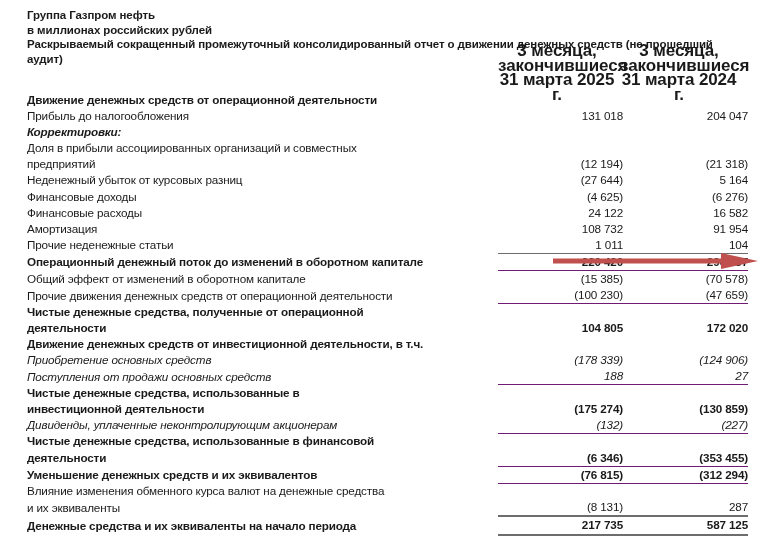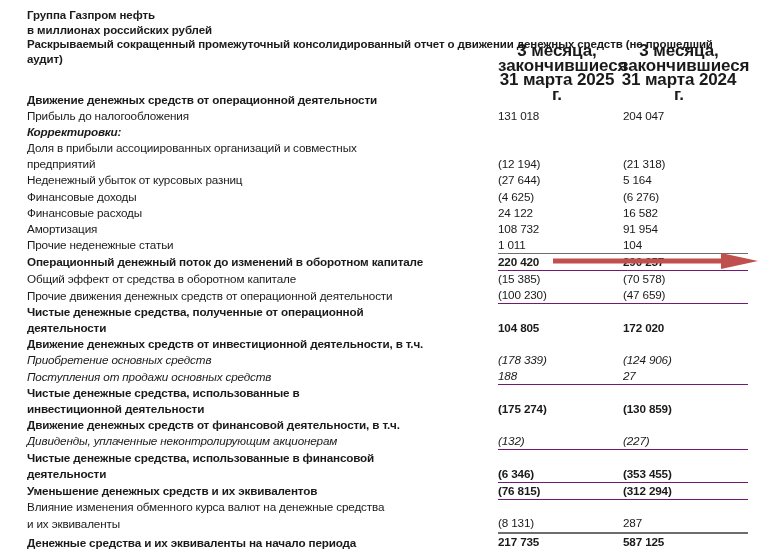--- a/index.html
+++ b/index.html
@@ -70,20 +70,21 @@
     font-size: 11.7px;
     line-height: 16.1px;
     letter-spacing: -0.15px;
     white-space: nowrap;
   }
   col.label { width: 471px; }
   col.num   { width: 125px; }
 
   td.label { text-align: left; padding-right: 4px; }
   td.num {
+    text-align: right;
     padding-right: 10px;
     font-variant-numeric: tabular-nums;
   }
 
   
   .bold   { font-weight: bold; }
   .ital   { font-style: italic; }
   .bital  { font-style: italic; font-weight: bold; }
 
   
@@ -198,21 +199,21 @@
         <td class="num">104</td>
       </tr>
 
       <tr class="rule-top rule-bot">
         <td class="label bold ind0">Операционный денежный поток до изменений в оборотном капитале</td>
         <td class="num bold">220 420</td>
         <td class="num bold">290 257</td>
       </tr>
 
       <tr>
-        <td class="label ind1">Общий эффект от средства в оборотном капитале</td>
+        <td class="label ind1">Общий эффект от изменений в оборотном капитале</td>
         <td class="num">(15 385)</td>
         <td class="num">(70 578)</td>
       </tr>
 
       <tr class="rule-bot">
         <td class="label ind1">Прочие движения денежных средств от операционной деятельности</td>
         <td class="num">(100 230)</td>
         <td class="num">(47 659)</td>
       </tr>
 
@@ -251,25 +252,20 @@
         <td class="num bold"></td>
         <td class="num bold"></td>
       </tr>
 
       <tr>
         <td class="label bold ind0">инвестиционной деятельности</td>
         <td class="num bold">(175 274)</td>
         <td class="num bold">(130 859)</td>
       </tr>
 
-      <tr>
-        <td class="label bold ind0">Движение денежных средств от финансовой деятельности, в т.ч.</td>
-        <td class="num bold"></td>
-        <td class="num bold"></td>
-      </tr>
 
       <tr class="rule-bot">
         <td class="label ital ind2">Дивиденды, уплаченные неконтролирующим акционерам</td>
         <td class="num ital">(132)</td>
         <td class="num ital">(227)</td>
       </tr>
 
       <tr>
         <td class="label bold ind0">Чистые денежные средства, использованные в финансовой</td>
         <td class="num bold"></td>

